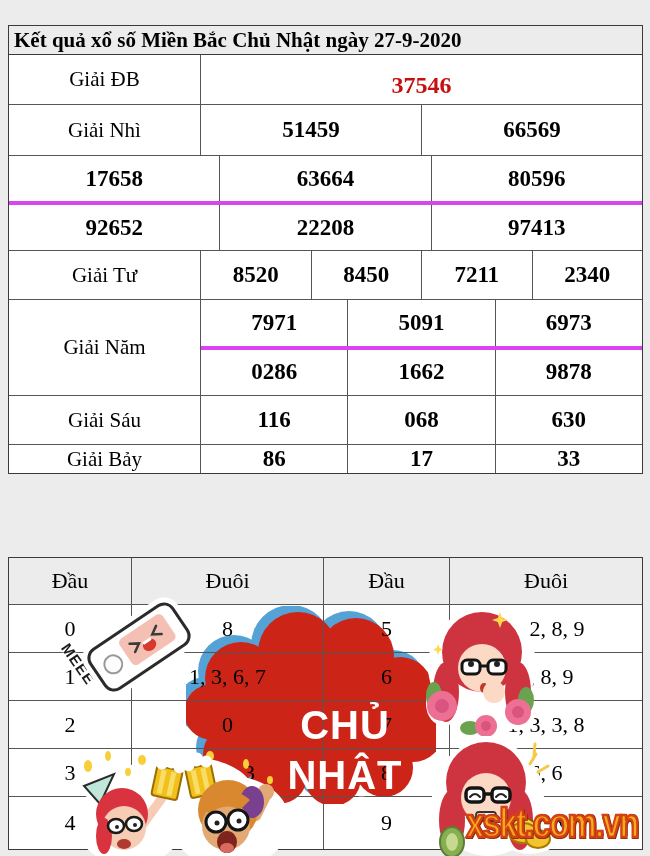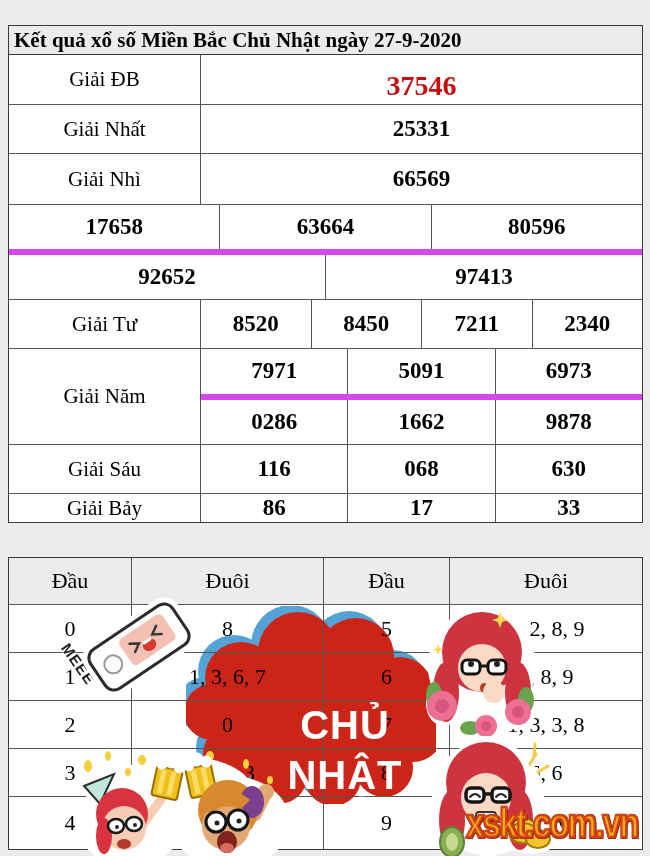--- a/index.html
+++ b/index.html
@@ -9,24 +9,24 @@
   
   .ptable{position:absolute;left:8px;top:25px;width:635px;background:#fff;border:1px solid #3a3a3a;box-sizing:border-box;}
   .ptitle{height:28px;background:#ececec;border-bottom:1px solid #3a3a3a;display:flex;align-items:center;
           padding-left:5px;font-weight:bold;font-size:21px;color:#000;}
   .pgroup{display:flex;box-sizing:border-box;}
   .pgroup + .pgroup{border-top:1px solid #555;}
   .plabel{width:192px;flex:none;border-right:1px solid #555;display:flex;align-items:center;justify-content:center;
           font-size:21px;box-sizing:border-box;}
   .pvals{flex:1;display:flex;flex-direction:column;}
   .vr{flex:1;display:flex;}
-  .vr + .vr{border-top:6px solid #d946ef;}
+  .vr + .vr{border-top:4px solid #d946ef;}
   .vc{flex:1;display:flex;align-items:center;justify-content:center;font-weight:bold;font-size:23px;box-sizing:border-box;}
   .vc + .vc{border-left:1px solid #555;}
-  .vc-special{color:#c80f0f;font-size:28px;margin-top:12px;}
+  .vc-special{color:#c80f0f;font-size:24px;margin-top:12px;}
   .g49{height:49px}.g51{height:51px}.g95{height:95px}.g96{height:96px}.g47{height:29px}
 
   
   .ddtable{position:absolute;left:8px;top:557px;width:635px;height:293px;background:#fff;
            border:1px solid #3a3a3a;box-sizing:border-box;display:flex;flex-direction:column;}
   .ddh{display:flex;height:46px;background:#ececec;flex:none;}
   .ddr{display:flex;height:48px;flex:none;}
   .ddr-last{flex:1;height:auto;}
   .ddc{display:flex;align-items:center;justify-content:center;font-size:22px;box-sizing:border-box;
        position:relative;z-index:2;}
@@ -65,47 +65,41 @@
 
     <div class="pgroup g49">
       <div class="plabel">Giải ĐB</div>
       <div class="pvals">
           <div class="vr">
         <div class="vc vc-special">37546</div>
       </div>
         </div>
     </div>
 
-    <div class="pgroup g49">
-      <div class="plabel">Giải Nhất</div>
-      <div class="pvals">
-          <div class="vr">
-        <div class="vc">25331</div>
-      </div>
-        </div>
-    </div>
 
     <div class="pgroup g51">
       <div class="plabel">Giải Nhì</div>
       <div class="pvals">
           <div class="vr">
+        <div class="vc">51459</div>
         <div class="vc">66569</div>
       </div>
         </div>
     </div>
 
     <div class="pgroup g95">
       <div class="pvals">
         <div class="vr">
           <div class="vc">17658</div>
           <div class="vc">63664</div>
           <div class="vc">80596</div>
         </div>
         <div class="vr">
           <div class="vc">92652</div>
+          <div class="vc">22208</div>
           <div class="vc">97413</div>
         </div>
       </div>
     </div>
 
     <div class="pgroup g49">
       <div class="plabel">Giải Tư</div>
       <div class="pvals">
           <div class="vr">
         <div class="vc">8520</div>

